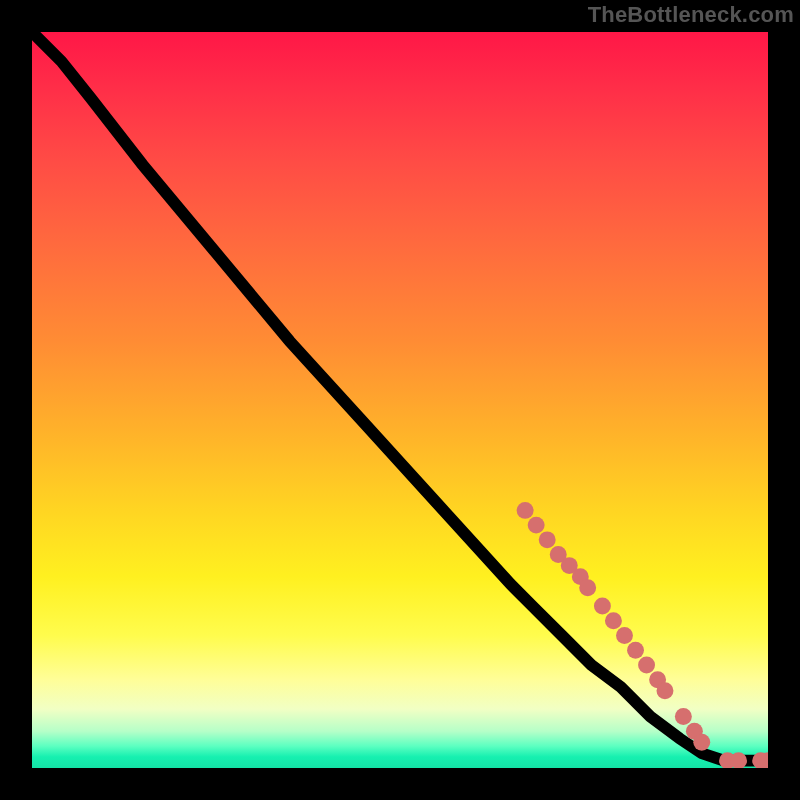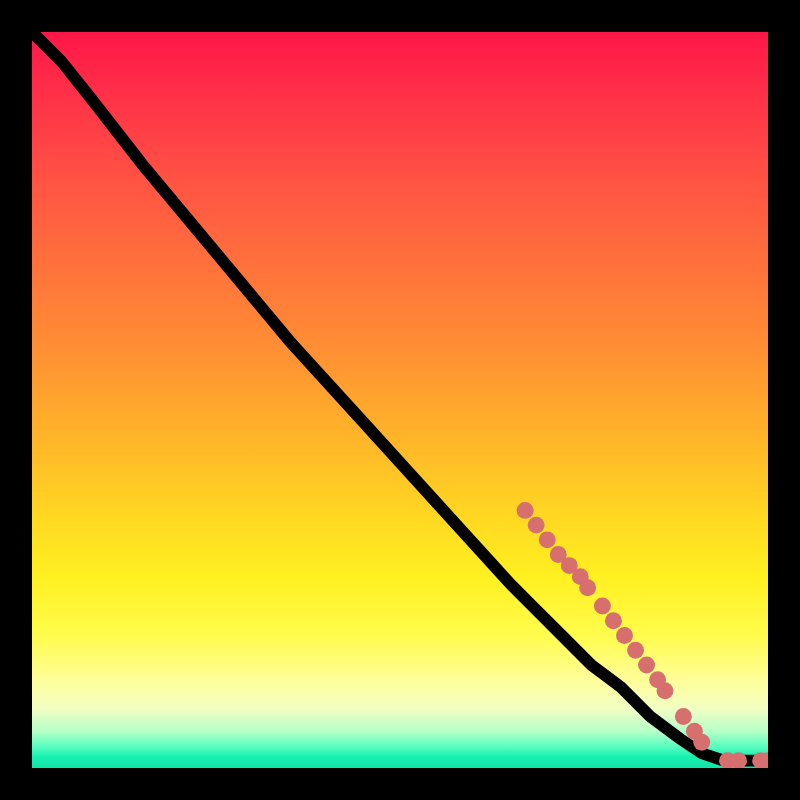--- a/index.html
+++ b/index.html
@@ -72,20 +72,21 @@
   }
   .dot {
     fill: #d66f6e;
     stroke: none;
   }
 </style>
 </head>
 <body>
 
 <div class="outer">
+  <div class="watermark">TheBottleneck.com</div>
   <div class="plot">
     <div class="gradient"></div>
     <svg class="curve" viewBox="0 0 100 100" preserveAspectRatio="none">
       <path id="curve-path" class="curve-line" d="M0.00 0.00 L4.00 4.00 L8.00 9.00 L15.00 18.00 L25.00 30.00 L35.00 42.00 L45.00 53.00 L55.00 64.00 L65.00 75.00 L68.00 78.00 L72.00 82.00 L76.00 86.00 L80.00 89.00 L84.00 93.00 L88.00 96.00 L91.00 98.00 L94.00 99.00 L97.00 99.00 L100.00 99.00"></path>
       <g id="dots">
           <circle cx="67.00" cy="65.00" r="1.15" class="dot"></circle>
           <circle cx="68.50" cy="67.00" r="1.15" class="dot"></circle>
           <circle cx="70.00" cy="69.00" r="1.15" class="dot"></circle>
           <circle cx="71.50" cy="71.00" r="1.15" class="dot"></circle>
           <circle cx="73.00" cy="72.50" r="1.15" class="dot"></circle>

